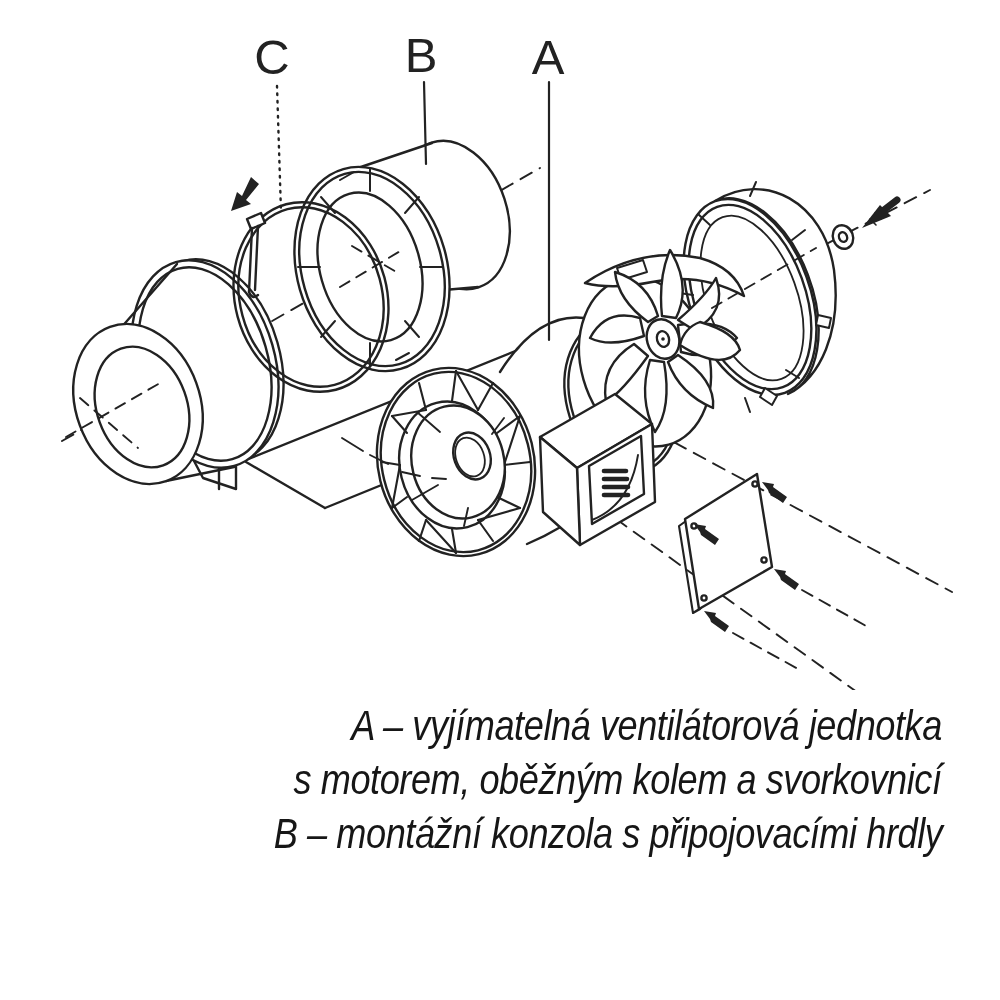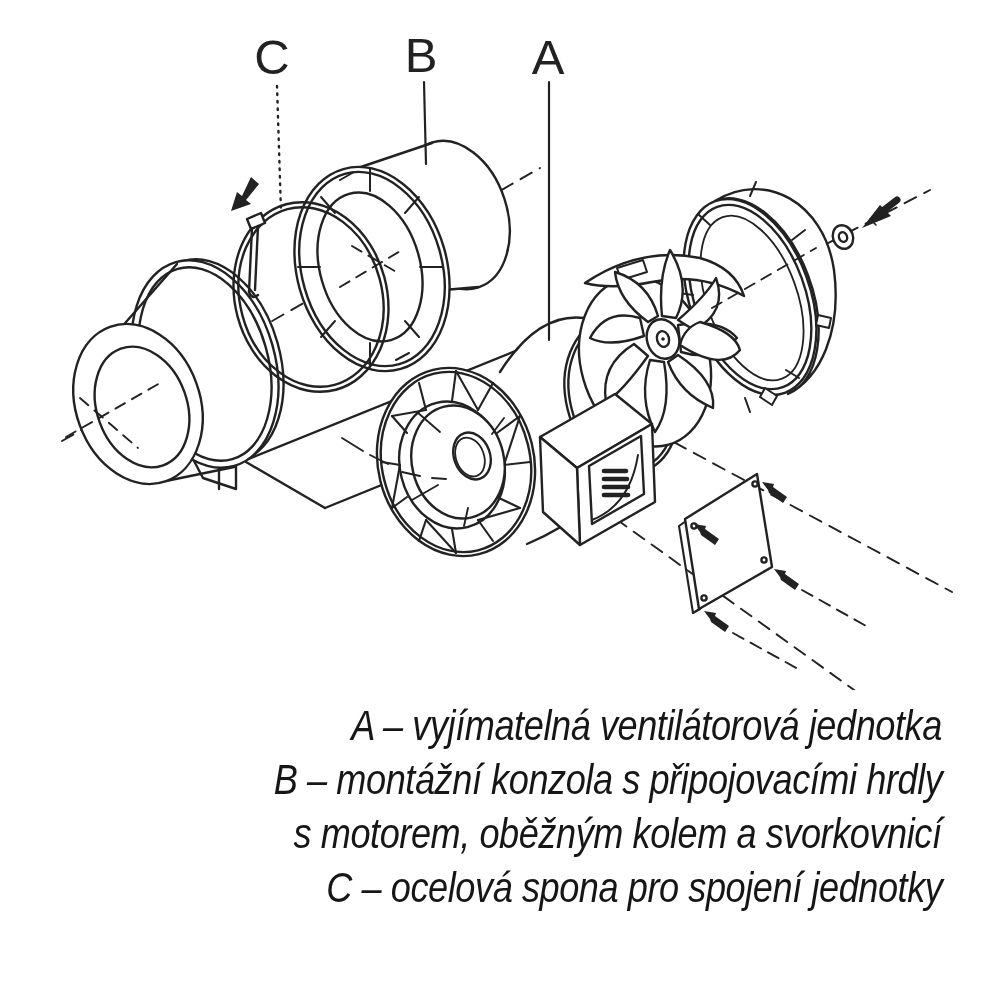--- a/index.html
+++ b/index.html
@@ -248,16 +248,15 @@
     <path d="M342,438 L363,451"></path>
     <path d="M370,455 L388,464"></path>
     <path d="M402,472 L420,476"></path>
     <path d="M432,478 L446,479"></path>
   </g>
 </svg>
 </div>
 
 <div class="legend">
   <div class="ln"><span>A – vyjímatelná ventilátorová jednotka</span></div>
+  <div class="ln"><span>s motorem, oběžným kolem a svorkovnicí</span></div>
   <div class="ln"><span>B – montážní konzola s připojovacími hrdly</span></div>
-  <div class="ln"><span>s motorem, oběžným kolem a svorkovnicí</span></div>
-  <div class="ln"><span>C – ocelová spona pro spojení jednotky</span></div>
 </div>
 
 </body></html>

